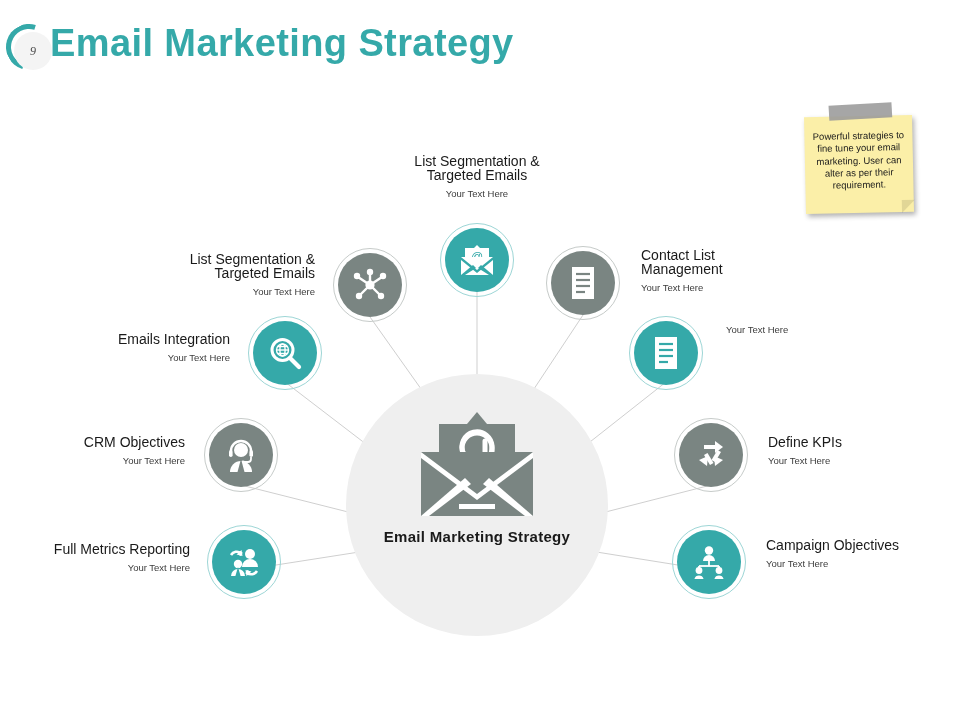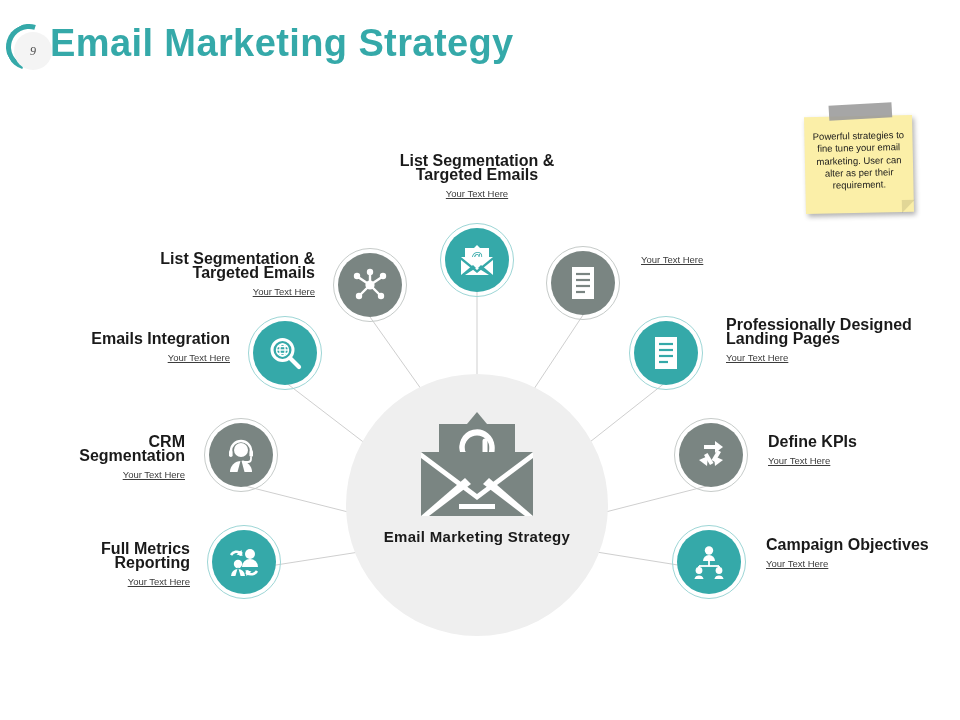--- a/index.html
+++ b/index.html
@@ -156,31 +156,30 @@
   .node.gray { background: #7A8582; }
   .node.gray .ring { border-color: #C6CBC9; }
   .node svg { display: block; }
 
   
   .label-block {
     position: absolute;
     color: #1A1A1A;
   }
   .label-block .title {
-    font-size: 16px;
-    font-weight: bold;
+    font-size: 14px;
+    font-weight: normal;
     line-height: 14px;
     white-space: pre-line;
   }
   .label-block .sub {
     font-size: 9.5px;
     color: #3C3C3C;
     margin-top: 6px;
     line-height: 12px;
-    text-decoration: underline;
   }
   .label-block.right-align { text-align: right; }
   .label-block.left-align  { text-align: left; }
   .label-block.center-align { text-align: center; }
 </style>
 </head>
 <body>
 
 <div id="header">
   <div id="slide-badge">
@@ -288,21 +287,21 @@
         <ellipse cx="14.5" cy="14" rx="2.6" ry="6"></ellipse>
         <line x1="8.5" y1="14" x2="20.5" y2="14"></line>
         <line x1="9.8" y1="10.5" x2="19.2" y2="10.5"></line>
         <line x1="9.8" y1="17.5" x2="19.2" y2="17.5"></line>
       </g>
       <line x1="22" y1="22" x2="31" y2="31" stroke="#FFFFFF" stroke-width="4.2" stroke-linecap="round"></line>
     </svg>
   </div>
 
   <div class="label-block right-align" style="left:55px; top:343px; width:130px;">
-    <div class="title">CRM  Segmentation</div>
+    <div class="title">CRM  Objectives</div>
     <div class="sub">Your Text Here</div>
   </div>
   <div class="node gray" style="left:209px; top:331px;">
     <div class="ring"></div>
     <svg width="34" height="34" viewBox="0 0 34 34">
       <circle cx="17" cy="12" r="7" fill="#FFFFFF"></circle>
       <path d="M7 13 a10 10 0 0 1 20 0" fill="none" stroke="#FFFFFF" stroke-width="2.4"></path>
       <rect x="5" y="12" width="3.6" height="7" rx="1.8" fill="#FFFFFF"></rect>
       <rect x="25.4" y="12" width="3.6" height="7" rx="1.8" fill="#FFFFFF"></rect>
       <path d="M27 19 v2 a3 3 0 0 1 -3 3 h-4" fill="none" stroke="#FFFFFF" stroke-width="1.8"></path>
@@ -325,38 +324,38 @@
       <path d="M4 31 a7 7 0 0 1 14 0 z" fill="#FFFFFF"></path>
       <path d="M11 22 l-2.6 9 h5.2 z" fill="#35A9A9"></path>
       <path d="M4 10 a7 7 0 0 1 10 -2 l-1.5 2.4" fill="none" stroke="#FFFFFF" stroke-width="2.6"></path>
       <polygon points="14.5,5 15.5,11 9.5,9.5" fill="#FFFFFF"></polygon>
       <path d="M30 26 a7 7 0 0 1 -10 2 l1.5 -2.4" fill="none" stroke="#FFFFFF" stroke-width="2.6"></path>
       <polygon points="19.5,31 18.5,25 24.5,26.5" fill="#FFFFFF"></polygon>
     </svg>
   </div>
 
   <div class="label-block left-align" style="left:641px; top:156px; width:180px;">
+    <div class="title">Contact List
+Management</div>
     <div class="sub">Your Text Here</div>
   </div>
   <div class="node gray" style="left:551px; top:159px;">
     <div class="ring"></div>
     <svg width="30" height="34" viewBox="0 0 30 34">
       <rect x="4" y="1" width="22" height="32" fill="#FFFFFF"></rect>
       <g stroke="#7A8582" stroke-width="2.2">
         <line x1="8" y1="8" x2="22" y2="8"></line>
         <line x1="8" y1="14" x2="22" y2="14"></line>
         <line x1="8" y1="20" x2="22" y2="20"></line>
         <line x1="8" y1="26" x2="17" y2="26"></line>
       </g>
     </svg>
   </div>
 
   <div class="label-block left-align" style="left:726px; top:226px; width:200px;">
-    <div class="title">Professionally Designed
-Landing  Pages</div>
     <div class="sub">Your Text Here</div>
   </div>
   <div class="node teal" style="left:634px; top:229px;">
     <div class="ring"></div>
     <svg width="30" height="34" viewBox="0 0 30 34">
       <rect x="4" y="1" width="22" height="32" fill="#FFFFFF"></rect>
       <g stroke="#35A9A9" stroke-width="2.2">
         <line x1="8" y1="8" x2="22" y2="8"></line>
         <line x1="8" y1="14" x2="22" y2="14"></line>
         <line x1="8" y1="20" x2="22" y2="20"></line>

